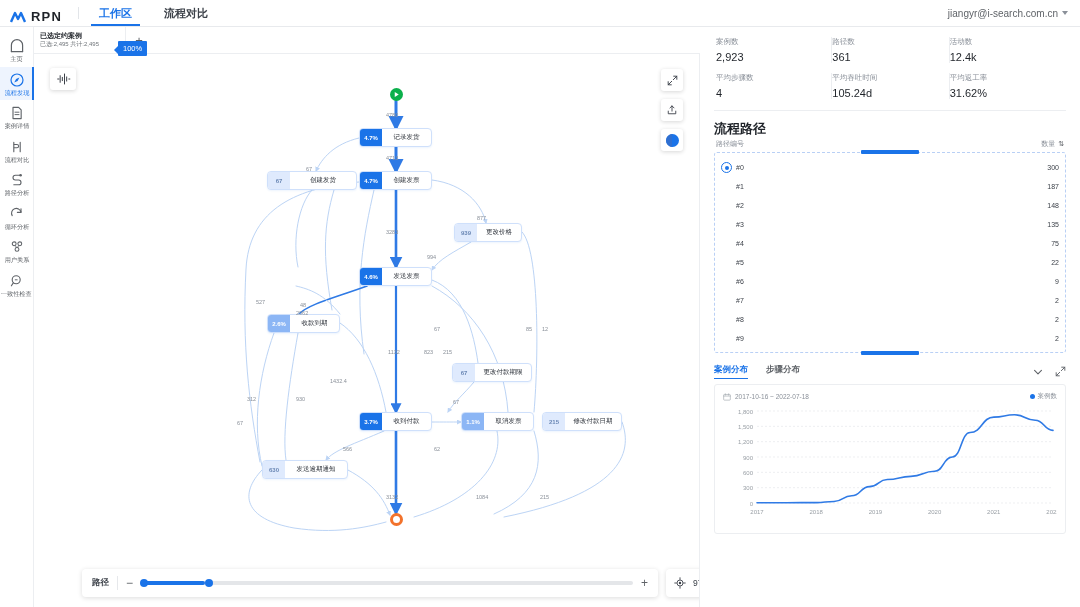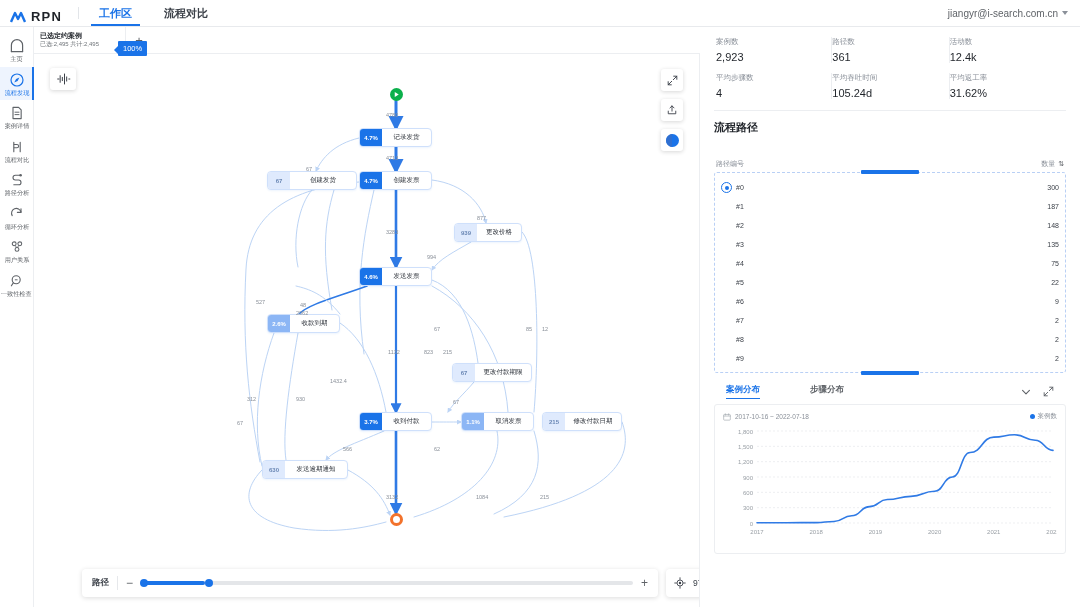--- a/index.html
+++ b/index.html
@@ -134,41 +134,41 @@
     position: absolute; top: 27px; left: 700px; width: 380px; height: 580px;
     background: #fff; padding: 10px 14px 0 14px; overflow: hidden;
   }
   .stats { display: grid; grid-template-columns: 1fr 1fr 1fr; row-gap: 10px; }
   .stat { border-left: 1px solid #eceef1; }
   .stat:first-child, .stat:nth-child(4) { border-left: none; padding-left: 2px; }
   .stat .k { font-size: 7.5px; color: #8a9099; margin-bottom: 4px; }
   .stat .v { font-size: 11px; font-weight: 400; color: #1f2329; }
   .rule { height: 1px; background: #eceef1; margin: 11px 0 9px; }
 
-  .sec-title { font-size: 11px; font-weight: 700; color: #1f2329; margin-bottom: 24px; }
+  .sec-title { font-size: 13px; font-weight: 700; color: #1f2329; margin-bottom: 1px; }
   .paths-head { display: flex; justify-content: space-between; align-items: center; font-size: 7px; color: #8a9099; margin-bottom: 3px; padding: 0 2px; }
   .sort-ic { font-size: 7px; color: #5f6368; margin-left: 3px; }
   .paths-box { border: 1px dashed #b9d0f5; border-radius: 3px; padding: 5px 6px 4px; position: relative; }
   .paths-box::before, .paths-box::after {
     content: ""; position: absolute; left: 50%; transform: translateX(-50%);
     width: 58px; height: 4px; background: #1a73e8; border-radius: 1px;
   }
   .paths-box::before { top: -3px; }
   .paths-box::after { bottom: -3px; }
   .path-row { display: flex; align-items: center; height: 19px; }
   .path-radio { width: 11px; height: 11px; border-radius: 50%; border: 1.5px solid #1a73e8; margin-right: 4px; position: relative; flex: 0 0 auto; }
   .path-radio::after { content: ""; position: absolute; left: 2.5px; top: 2.5px; width: 4px; height: 4px; border-radius: 50%; background: #1a73e8; }
   .path-radio.blank { border: none; }
   .path-radio.blank::after { display: none; }
   .path-id { width: 26px; font-size: 7px; color: #3c4149; }
   .path-bar-wrap { flex: 1; }
   .path-bar { height: 8px; background: #1a73e8; border-radius: 1px; }
   .path-val { width: 30px; text-align: right; font-size: 7px; color: #3c4149; }
 
-  .chart-tabs { display: flex; align-items: center; margin: 11px 12px 5px; gap: 32px; }
+  .chart-tabs { display: flex; align-items: center; margin: 11px 0 5px; }
   .ctab { font-size: 8.5px; font-weight: 700; color: #5f6368; margin-right: 18px; padding-bottom: 3px; cursor: pointer; position: relative; }
   .ctab.active { color: #1a73e8; }
   .ctab.active::after { content: ""; position: absolute; left: 0; right: 0; bottom: 0; height: 1.5px; background: #1a73e8; }
   .ctab-icons { margin-left: auto; display: flex; gap: 11px; align-items: center; color: #5f6368; }
   .chart-card { border: 1px solid #eceef1; border-radius: 3px; height: 150px; padding: 7px 8px 4px; position: relative; }
   .chart-meta { display: flex; align-items: center; font-size: 6.5px; color: #8a9099; }
   .legend { margin-left: auto; display: flex; align-items: center; gap: 3px; }
   .legend-dot { width: 5px; height: 5px; border-radius: 50%; background: #1a73e8; }
   svg { display: block; }
 </style>

